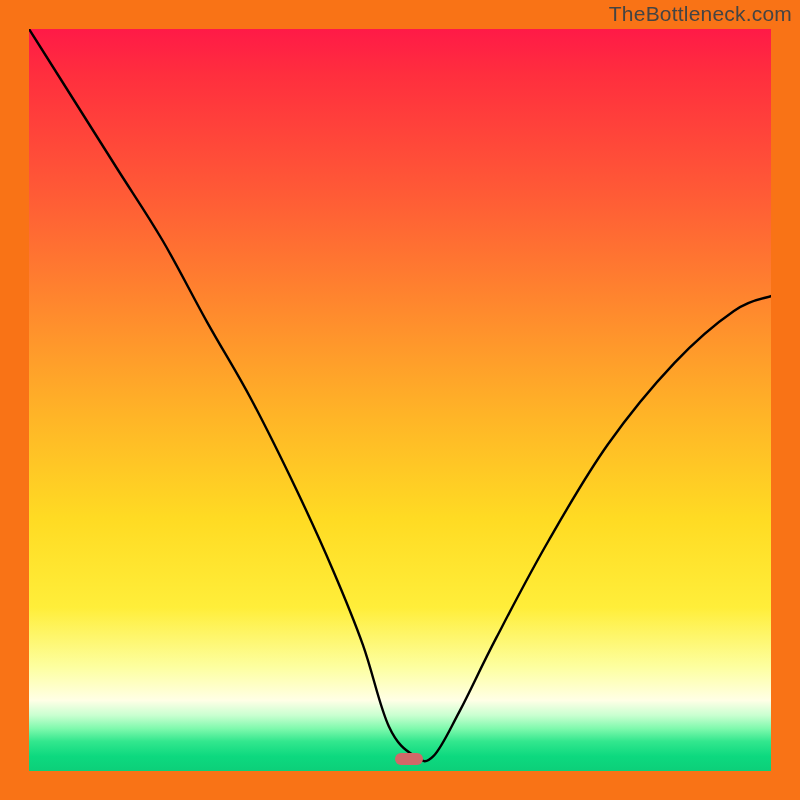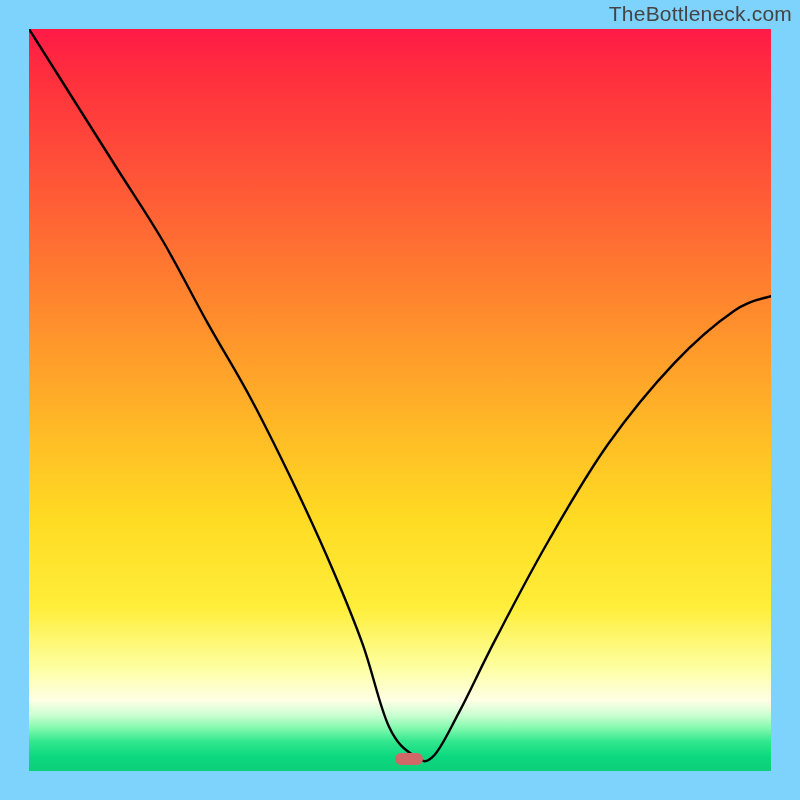--- a/index.html
+++ b/index.html
@@ -8,21 +8,21 @@
     width: 800px;
     height: 800px;
     background: #000;
     overflow: hidden;
     font-family: Arial, Helvetica, sans-serif;
   }
   .frame {
     position: relative;
     width: 800px;
     height: 800px;
-    background: #7dd3fc;
+    background: #f97316;
   }
   .watermark {
     position: absolute;
     top: 2px;
     right: 8px;
     color: #444;
     font-size: 21px;
     font-weight: 500;
     letter-spacing: 0.2px;
     z-index: 10;

